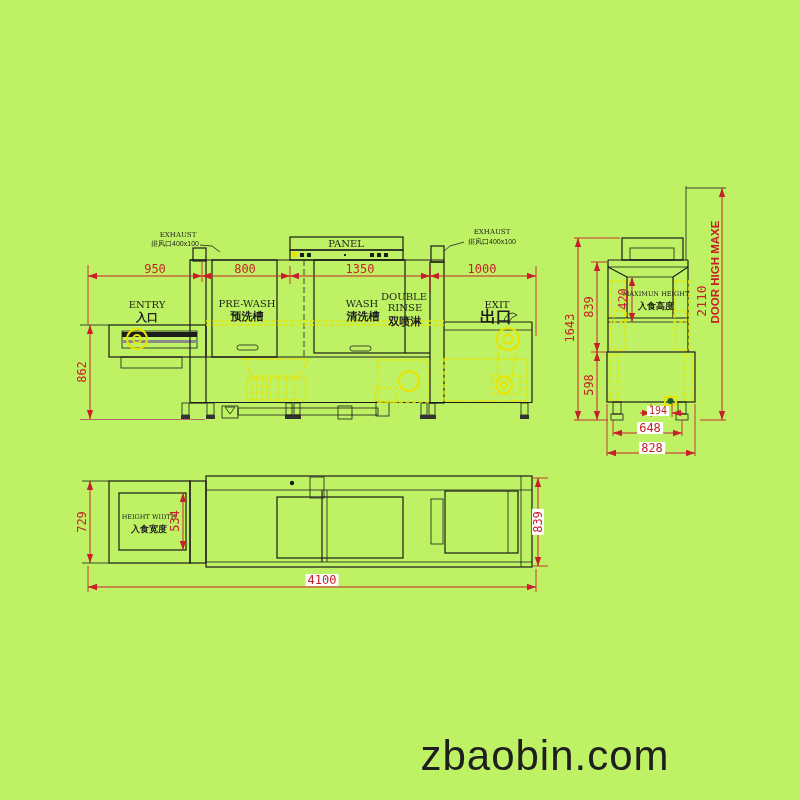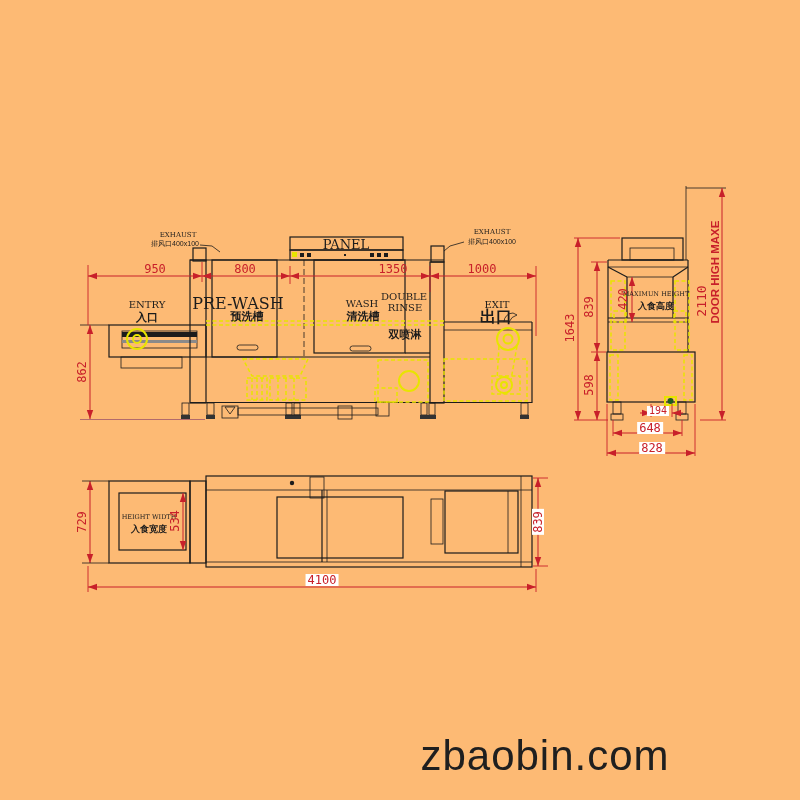--- a/index.html
+++ b/index.html
@@ -1,16 +1,16 @@
 <!DOCTYPE html>
 <html><head>
 <meta charset="utf-8">
 <style>
   html,body{margin:0;padding:0;background:#ffffff;}
-  #canvas{position:relative;width:800px;height:800px;background:#fdba74;overflow:hidden;
+  #canvas{position:relative;width:800px;height:800px;background:#bef264;overflow:hidden;
           font-family:"Liberation Sans",sans-serif;}
   svg{position:absolute;left:0;top:0;}
   .k{stroke:#1c1c1c;fill:none;stroke-width:1.2;}
   .k2{stroke:#1c1c1c;fill:none;stroke-width:0.8;}
   .fillk{fill:#1c1c1c;stroke:none;}
   .dim{stroke:#c8202a;stroke-width:1;fill:none;}
   .dimext{stroke:#c8202a;stroke-width:0.9;fill:none;}
   .yl{stroke:#e8e400;fill:none;stroke-width:1.5;stroke-dasharray:4 2.5;}
   .yls{stroke:#e8e400;fill:none;stroke-width:2;}
   .lbl{position:absolute;transform:translate(-50%,-50%);color:#1c1c1c;white-space:nowrap;
@@ -252,37 +252,37 @@
       <line class="dimext" x1="88" y1="566" x2="88" y2="592"></line>
       <line class="dimext" x1="536" y1="569" x2="536" y2="592"></line>
     </g>
   </g>
 </svg>
 
 <div class="lbl" style="left:178px;top:235px;font-size:7px;">EXHAUST</div>
 <div class="lbl zh" style="left:175px;top:243px;font-size:7px;font-weight:normal;">排风口400x100</div>
 <div class="lbl" style="left:492px;top:232px;font-size:7px;">EXHAUST</div>
 <div class="lbl zh" style="left:492px;top:241px;font-size:7px;font-weight:normal;">排风口400x100</div>
-<div class="lbl" style="left:346px;top:244px;font-size:13px;">PANEL</div>
+<div class="lbl" style="left:346px;top:244px;font-size:10px;">PANEL</div>
 
 <div class="red" style="left:155px;top:269px;">950</div>
 <div class="red" style="left:245px;top:269px;">800</div>
-<div class="red" style="left:360px;top:269px;margin-left:33px;">1350</div>
+<div class="red" style="left:360px;top:269px;">1350</div>
 <div class="red" style="left:482px;top:269px;text-align:right;">1000</div>
 <div class="red rot" style="left:82px;top:372px;">862</div>
 
 <div class="lbl" style="left:147px;top:305px;font-size:10px;">ENTRY</div>
 <div class="lbl zh" style="left:147px;top:317px;font-size:11px;">入口</div>
-<div class="lbl" style="left:238px;top:304px;font-size:16px;">PRE-WASH</div>
+<div class="lbl" style="left:247px;top:304px;font-size:10px;">PRE-WASH</div>
 <div class="lbl zh" style="left:247px;top:316px;font-size:11px;">预洗槽</div>
 <div class="lbl" style="left:362px;top:304px;font-size:10px;">WASH</div>
 <div class="lbl zh" style="left:363px;top:316px;font-size:11px;">清洗槽</div>
 <div class="lbl" style="left:404px;top:297px;font-size:10px;">DOUBLE</div>
 <div class="lbl" style="left:405px;top:308px;font-size:10px;">RINSE</div>
-<div class="lbl zh" style="left:405px;top:321px;font-size:11px;margin-top:13px;">双喷淋</div>
+<div class="lbl zh" style="left:405px;top:321px;font-size:11px;">双喷淋</div>
 <div class="lbl" style="left:497px;top:305px;font-size:10px;text-align:center;">EXIT</div>
 <div class="lbl zh" style="left:496px;top:317px;font-size:16px;">出口</div>
 
 <div class="lbl" style="left:656px;top:294px;font-size:6.5px;">MAXIMUN HEIGHT</div>
 <div class="lbl zh" style="left:656px;top:306px;font-size:9px;">入食高度</div>
 <div class="red rot" style="left:623px;top:299px;">420</div>
 <div class="red rot" style="left:589px;top:307px;">839</div>
 <div class="red rot" style="left:570px;top:328px;">1643</div>
 <div class="red rot" style="left:589px;top:385px;">598</div>
 <div class="red rot" style="left:701px;top:301px;font-size:13px;">2110</div>

